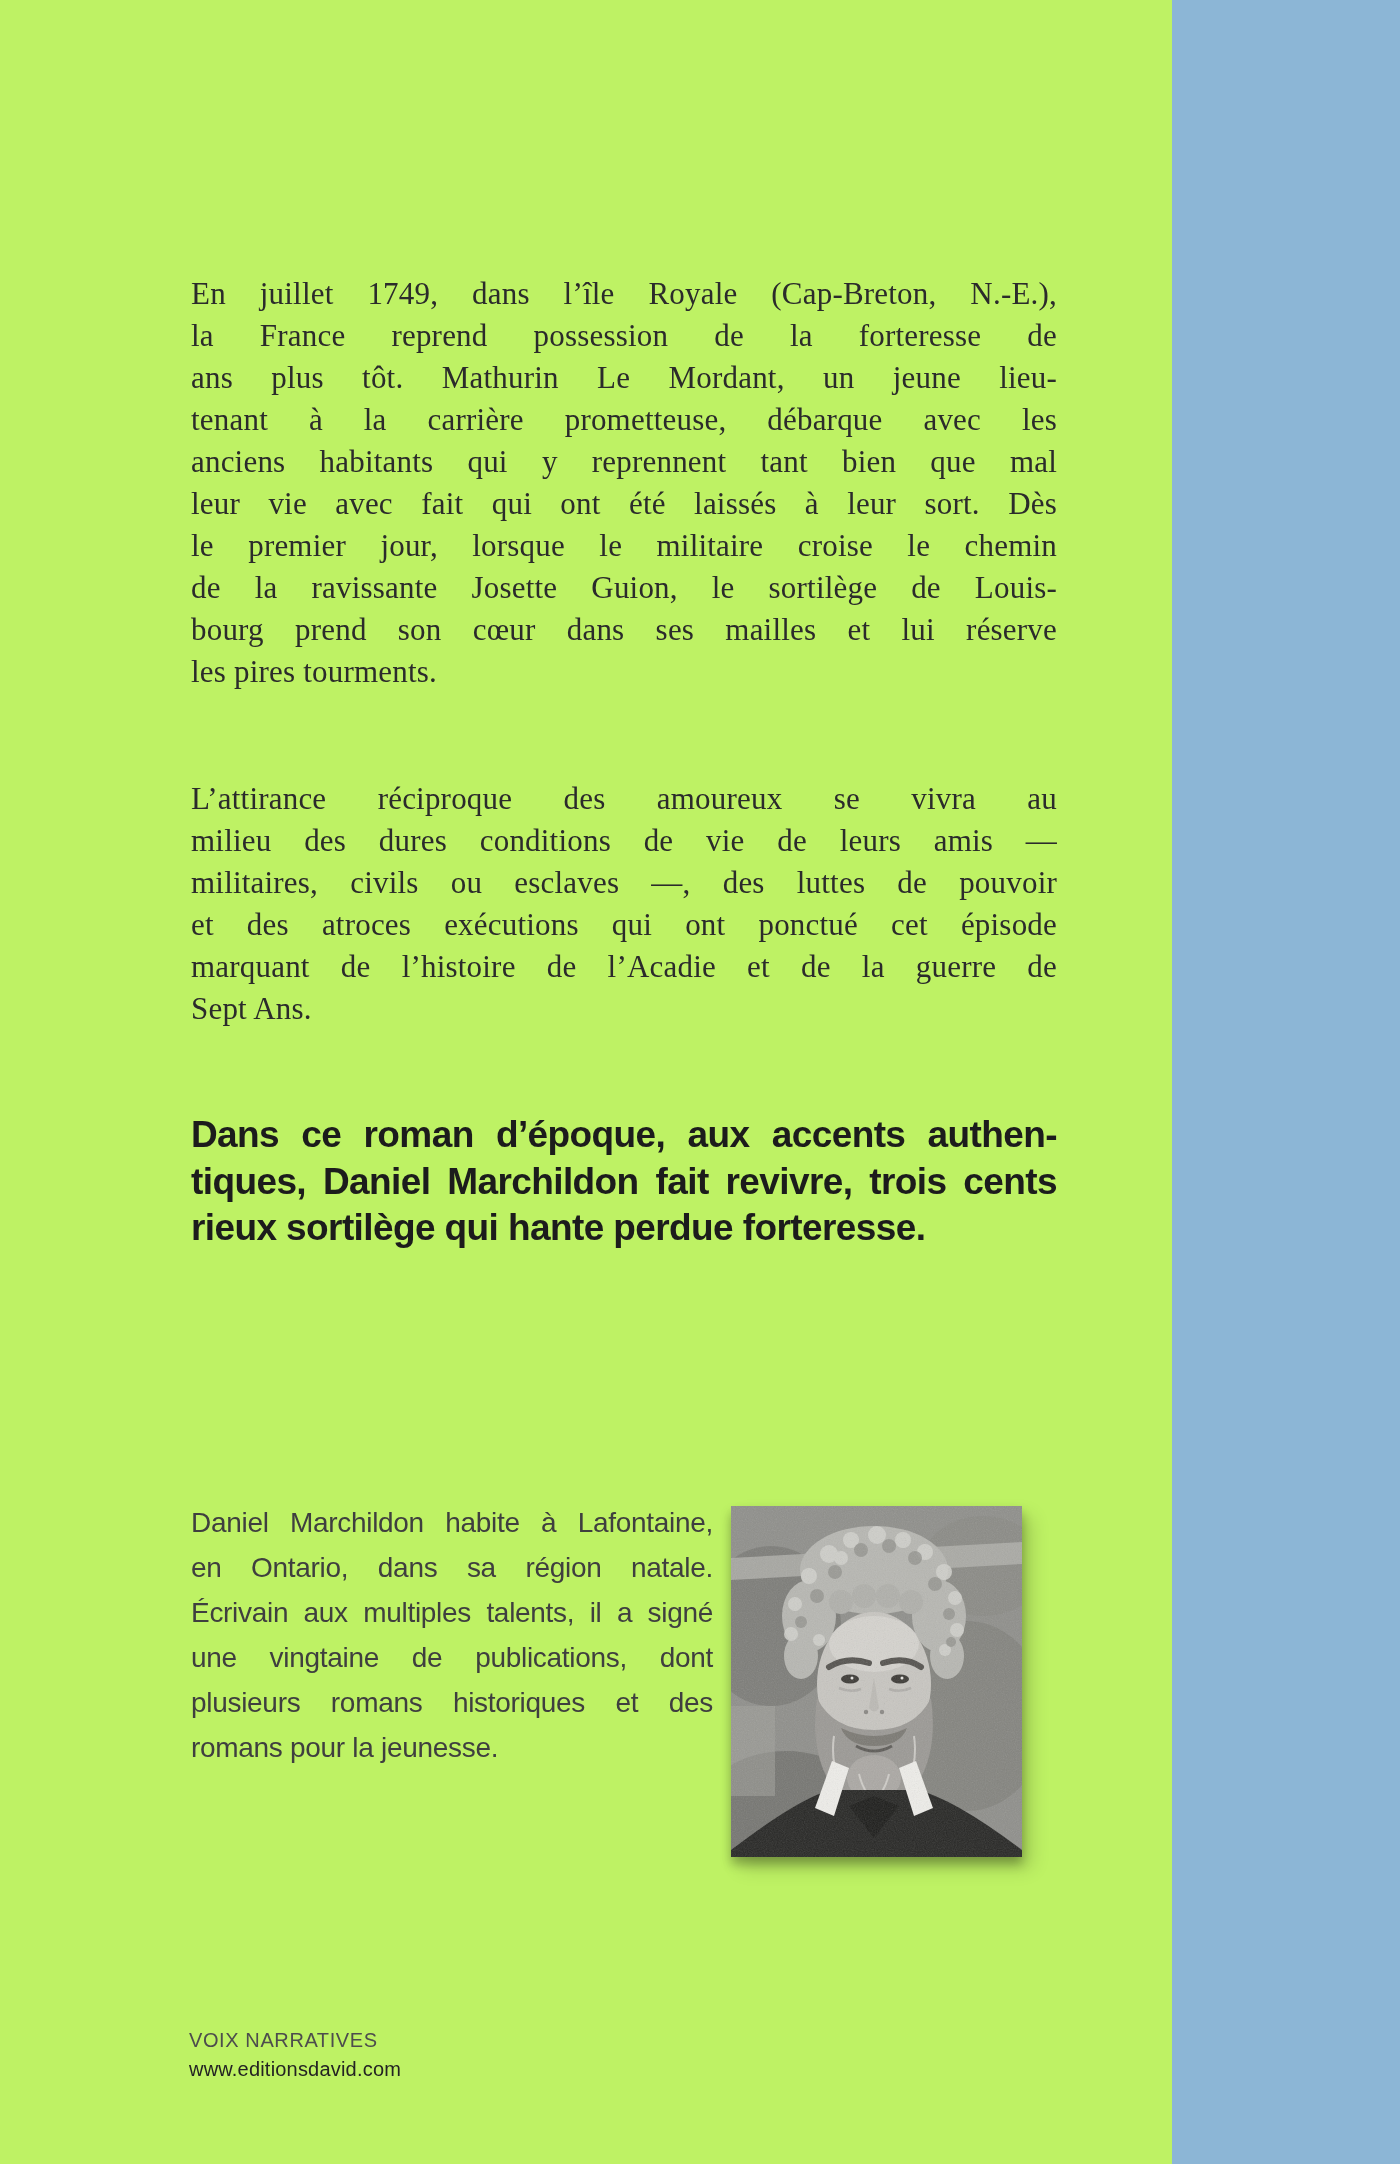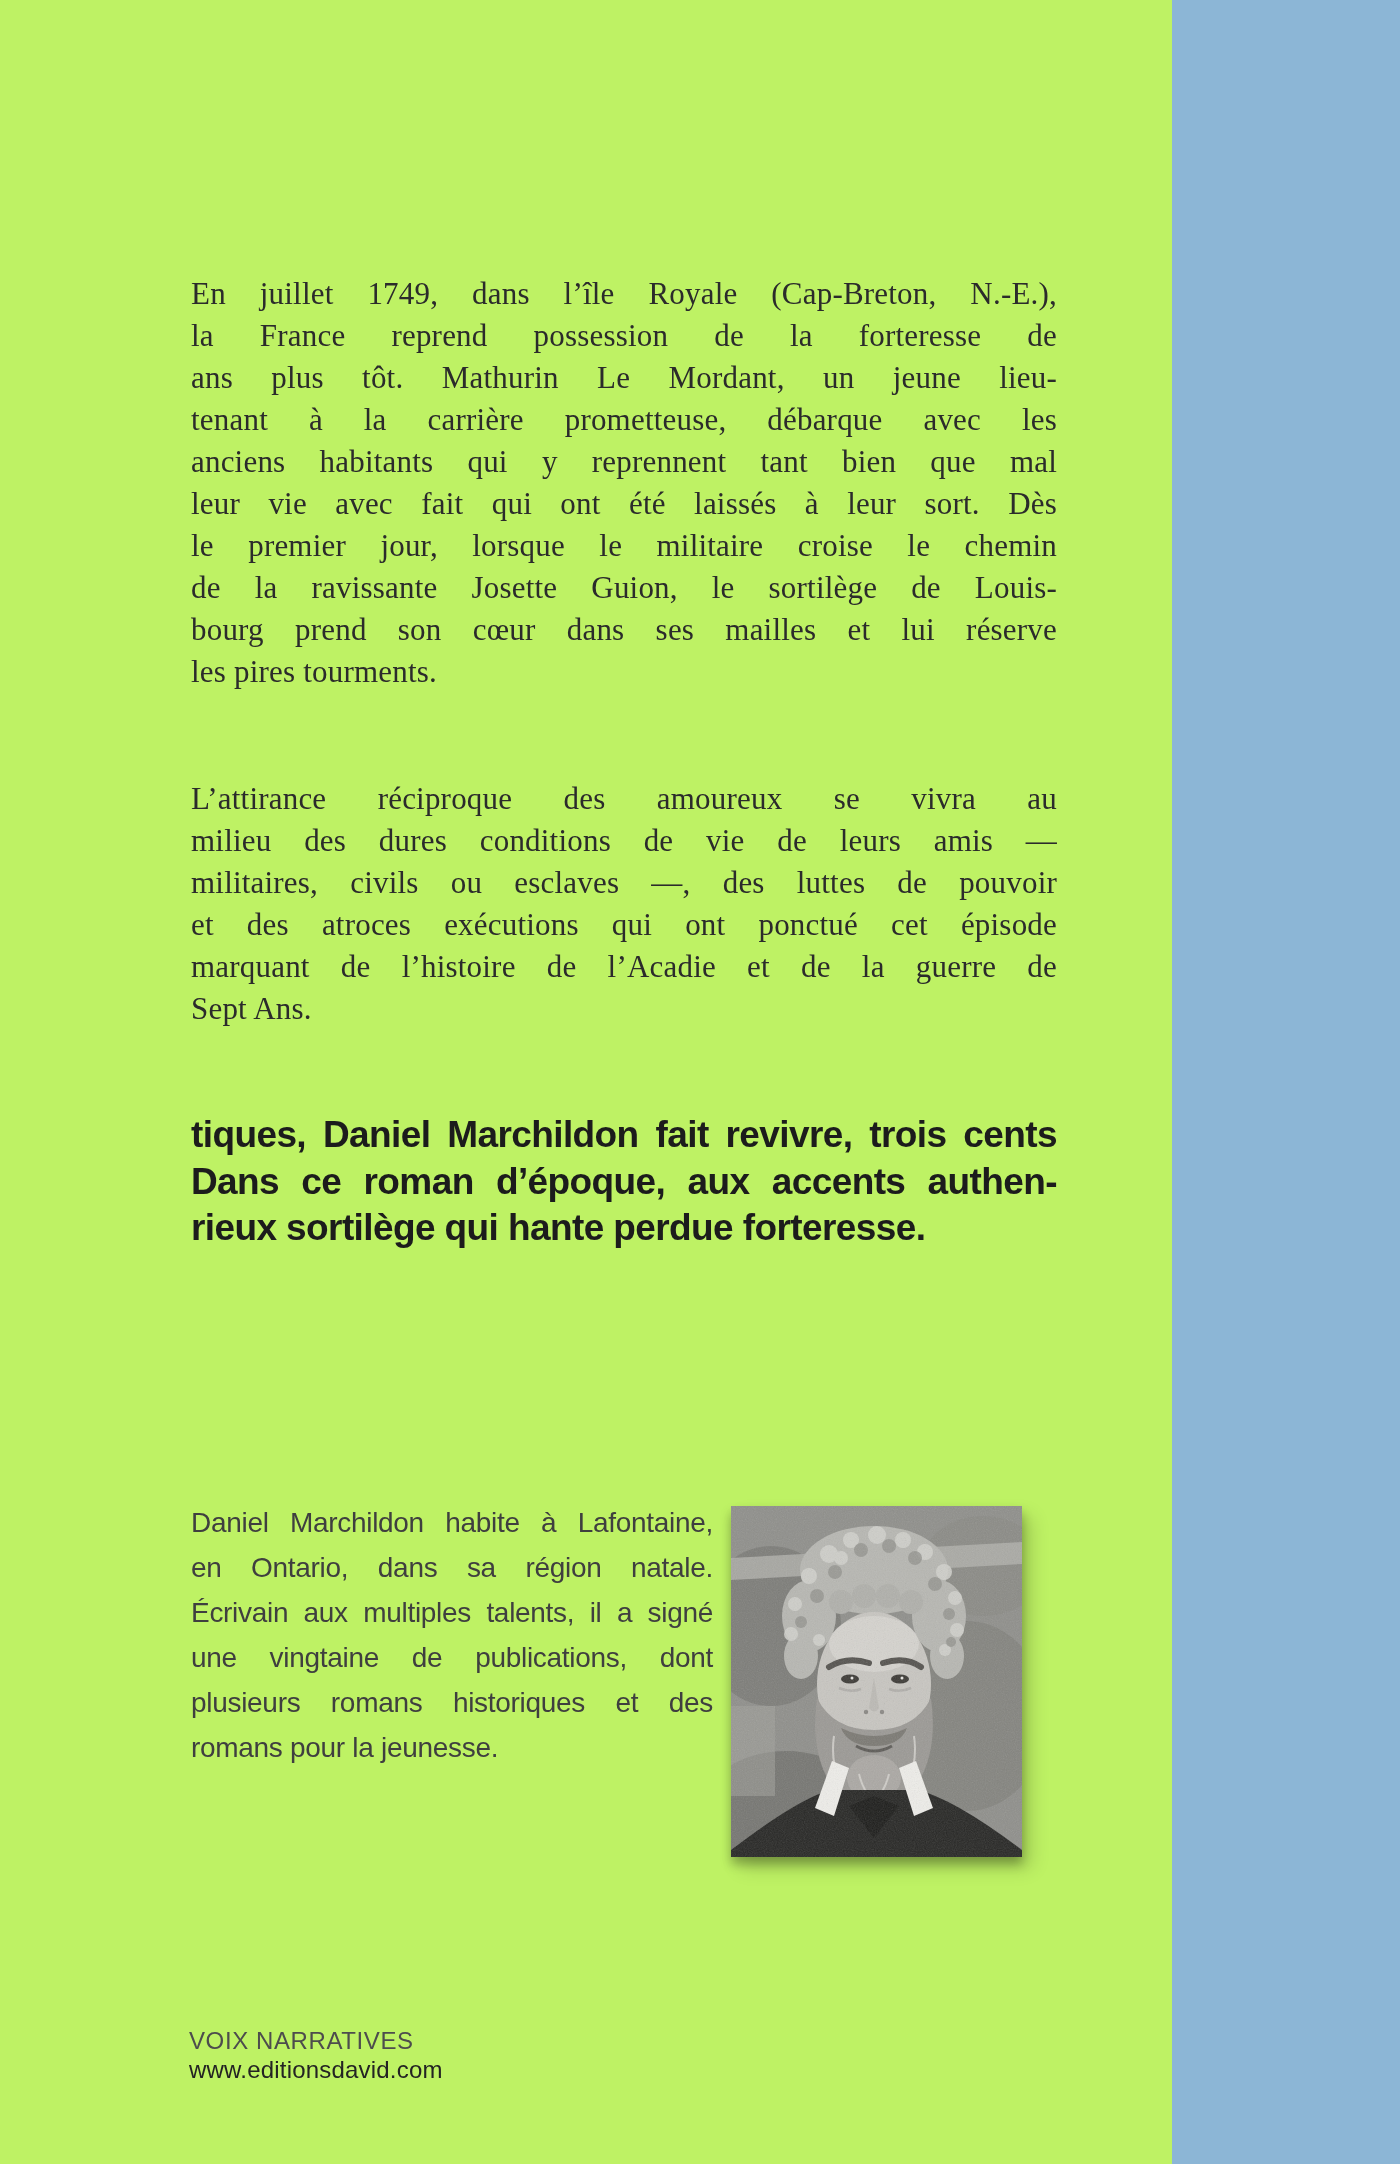--- a/index.html
+++ b/index.html
@@ -68,21 +68,21 @@
     box-shadow: 0 7px 10px rgba(0,0,0,0.28), 9px 11px 18px rgba(0,0,0,0.16);
     background: #8f8f8b;
   }
   .photo svg { display: block; }
 
   .footer {
     position: absolute;
     left: 189px;
     top: 2026px;
     font-family: "Liberation Sans", sans-serif;
-    font-size: 24px;
+    font-size: 20px;
     line-height: 29px;
   }
   .footer .collection { color: #4d4d4d; letter-spacing: 0.6px; }
   .footer .website { color: #232323; font-weight: normal; letter-spacing: 0.2px; }
 </style>
 </head>
 <body>
 
 <div class="page">
 
@@ -104,22 +104,22 @@
   <section class="synopsis-2 block">
       <div class="ln">L’attirance réciproque des amoureux se vivra au</div>
       <div class="ln">milieu des dures conditions de vie de leurs amis —</div>
       <div class="ln">militaires, civils ou esclaves —, des luttes de pouvoir</div>
       <div class="ln">et des atroces exécutions qui ont ponctué cet épisode</div>
       <div class="ln">marquant de l’histoire de l’Acadie et de la guerre de</div>
       <div class="ln">Sept Ans.</div>
     </section>
 
   <section class="highlight block">
+      <div class="ln">Dans ce roman d’époque, aux accents authen-</div>
       <div class="ln">tiques, Daniel Marchildon fait revivre, trois cents</div>
-      <div class="ln">Dans ce roman d’époque, aux accents authen-</div>
       <div class="ln">rieux sortilège qui hante perdue forteresse.</div>
     </section>
 
   <section class="bio block">
       <div class="ln">Daniel Marchildon habite à Lafontaine,</div>
       <div class="ln">en Ontario, dans sa région natale.</div>
       <div class="ln">Écrivain aux multiples talents, il a signé</div>
       <div class="ln">une vingtaine de publications, dont</div>
       <div class="ln">plusieurs romans historiques et des</div>
       <div class="ln">romans pour la jeunesse.</div>

